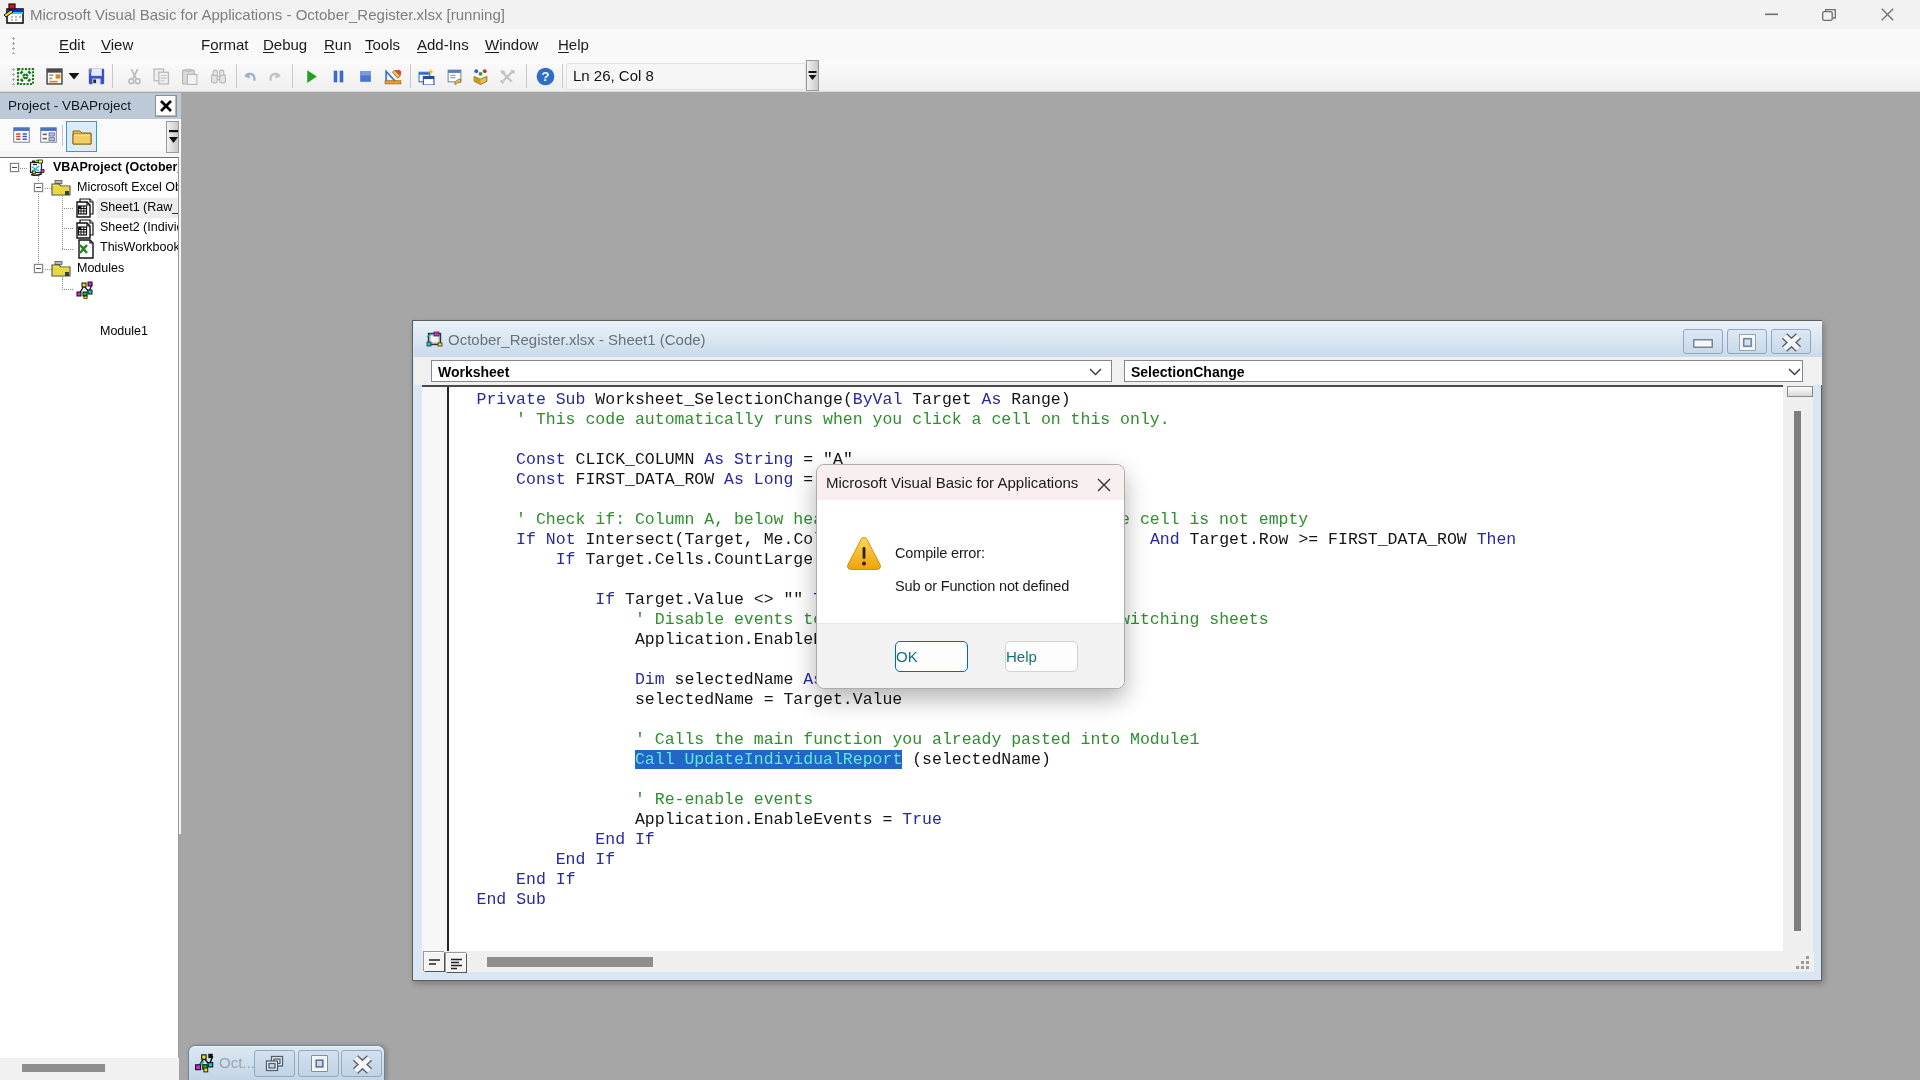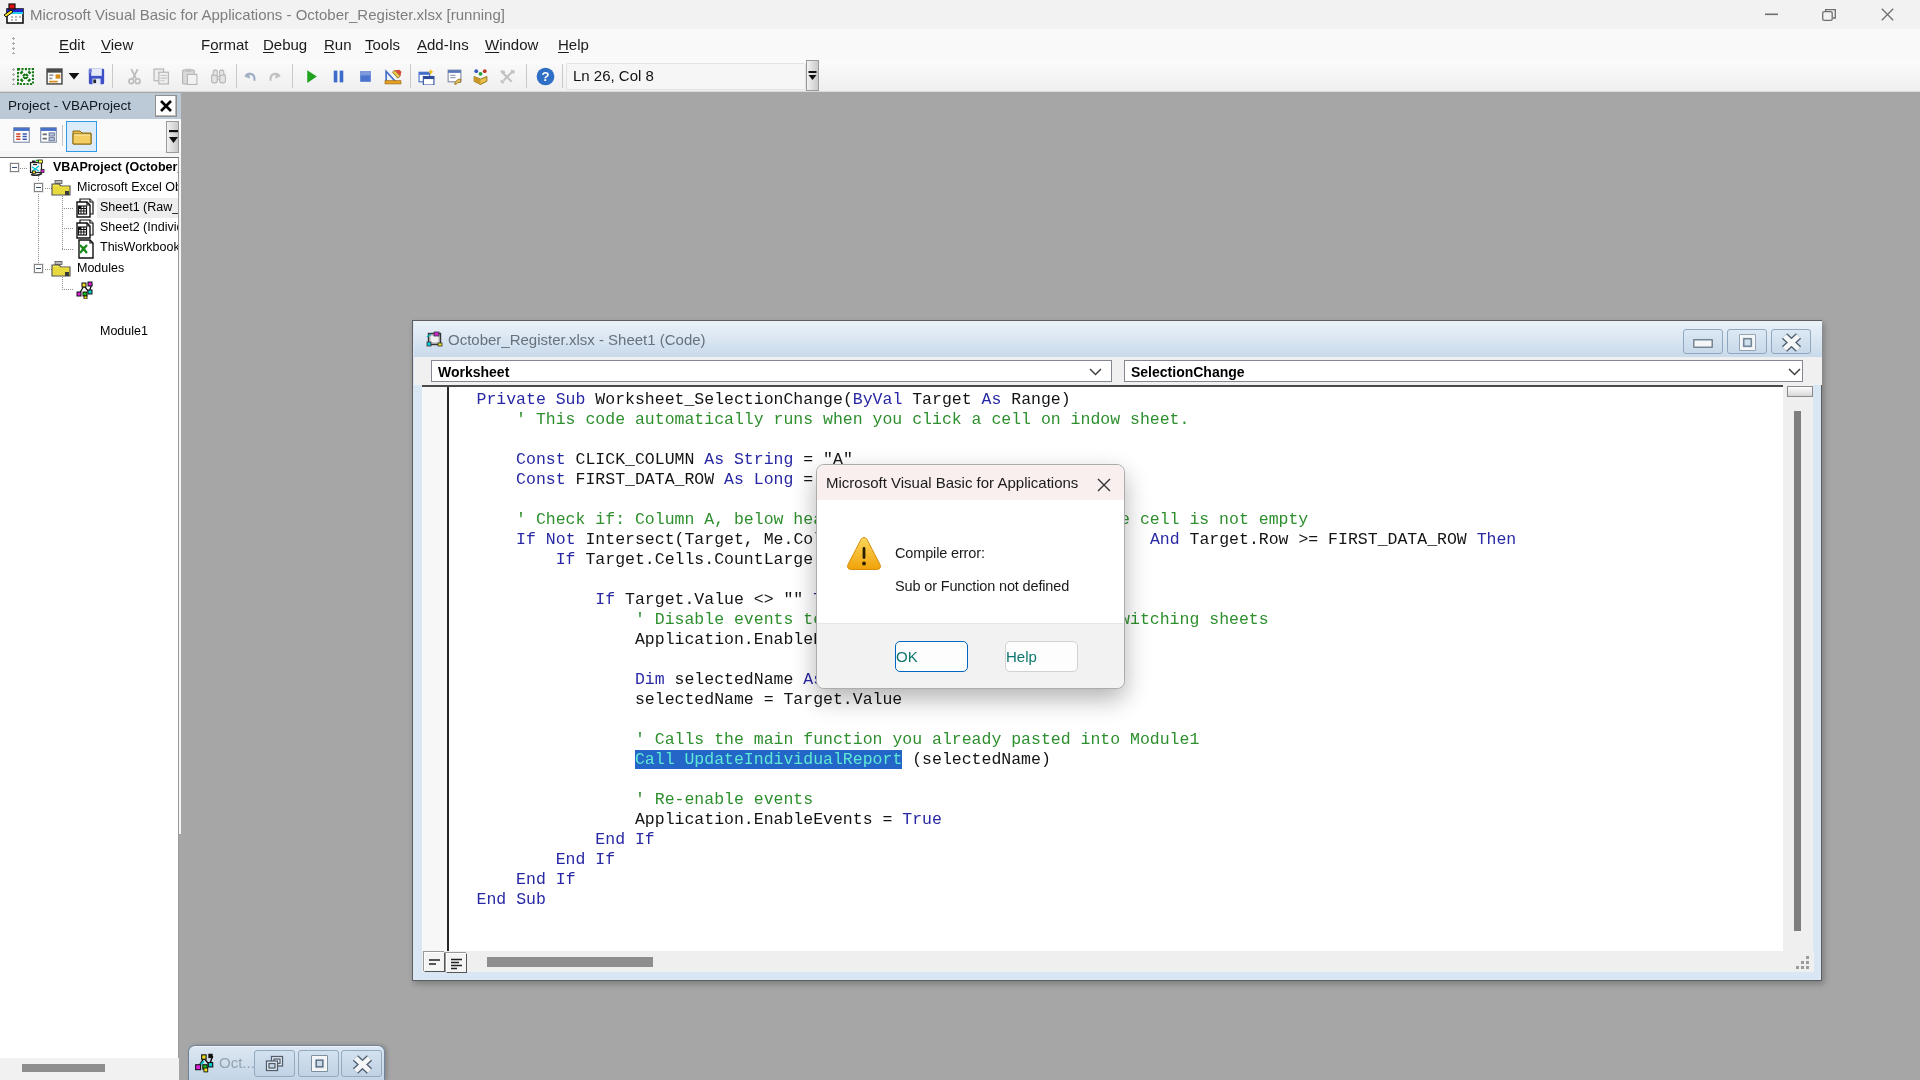--- a/index.html
+++ b/index.html
@@ -402,21 +402,21 @@
     <div class="abs combo" id="combo1" style="left:18px; width:681px;">
       <div class="combotext">Worksheet</div>
       <svg width="13" height="8" style="position:absolute;left:657px;top:7px" viewBox="0 0 13 8">
         <path d="M1 1 L6.5 6.5 L12 1" fill="none" stroke="#404040" stroke-width="1.5"></path>
       </svg>
     </div>
     <div class="abs" id="codearea"></div>
     <div class="abs" id="marginbar"></div>
     <div class="abs" id="codeclip">
       <pre class="code"><span class="kw">Private</span> <span class="kw">Sub</span> Worksheet_SelectionChange(<span class="kw">ByVal</span> Target <span class="kw">As</span> Range)
-    <span class="cm">' This code automatically runs when you click a cell on indow sheet.</span>
+    <span class="cm">' This code automatically runs when you click a cell on this only.</span>
 
     <span class="kw">Const</span> CLICK_COLUMN <span class="kw">As</span> <span class="kw">String</span> = "A"
     <span class="kw">Const</span> FIRST_DATA_ROW <span class="kw">As</span> <span class="kw">Long</span> = 2
 
     <span class="cm">' Check if: Column A, below header row, one cell only, and the cell is not empty</span>
     <span class="kw">If</span> <span class="kw">Not</span> Intersect(Target, Me.Columns(CLICK_COLUMN)) <span class="kw">Is</span> <span class="kw">Nothing</span>   <span class="kw">And</span> Target.Row &gt;= FIRST_DATA_ROW <span class="kw">Then</span>
         <span class="kw">If</span> Target.Cells.CountLarge = 1 <span class="kw">Then</span>
 
             <span class="kw">If</span> Target.Value &lt;&gt; "" <span class="kw">Then</span>
                 <span class="cm">' Disable events to prevent infinite loops when switching sheets</span>

